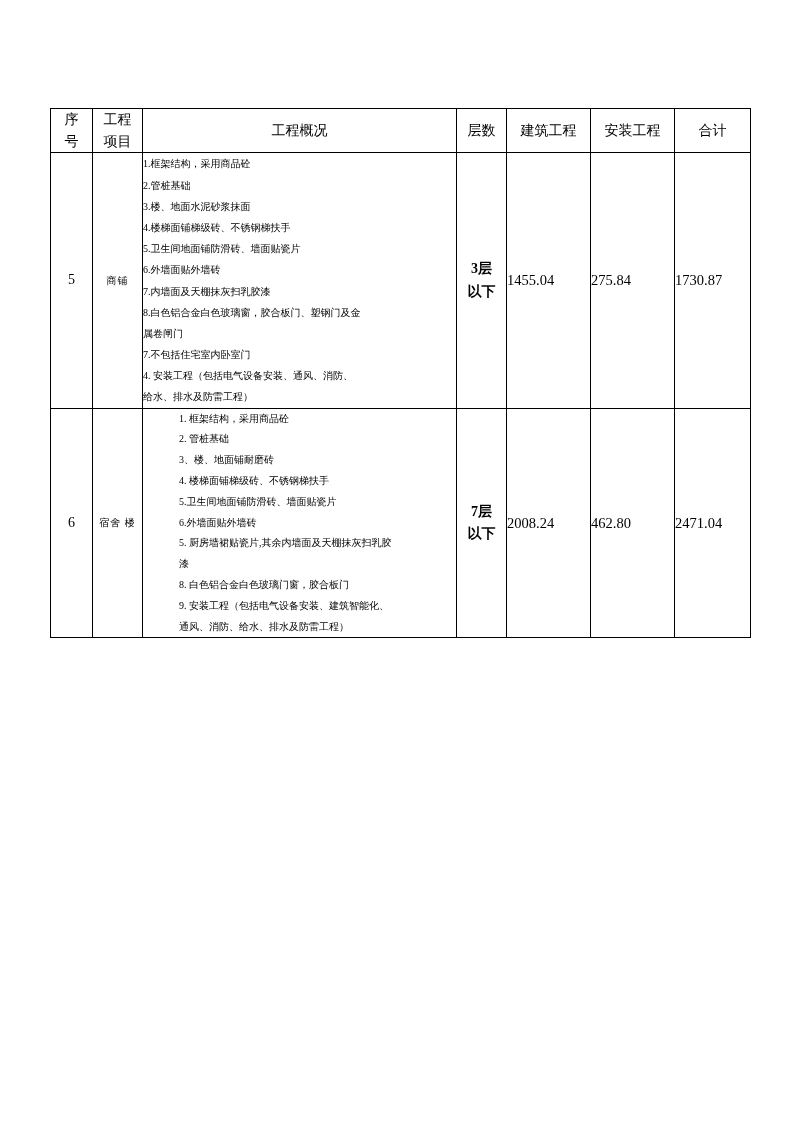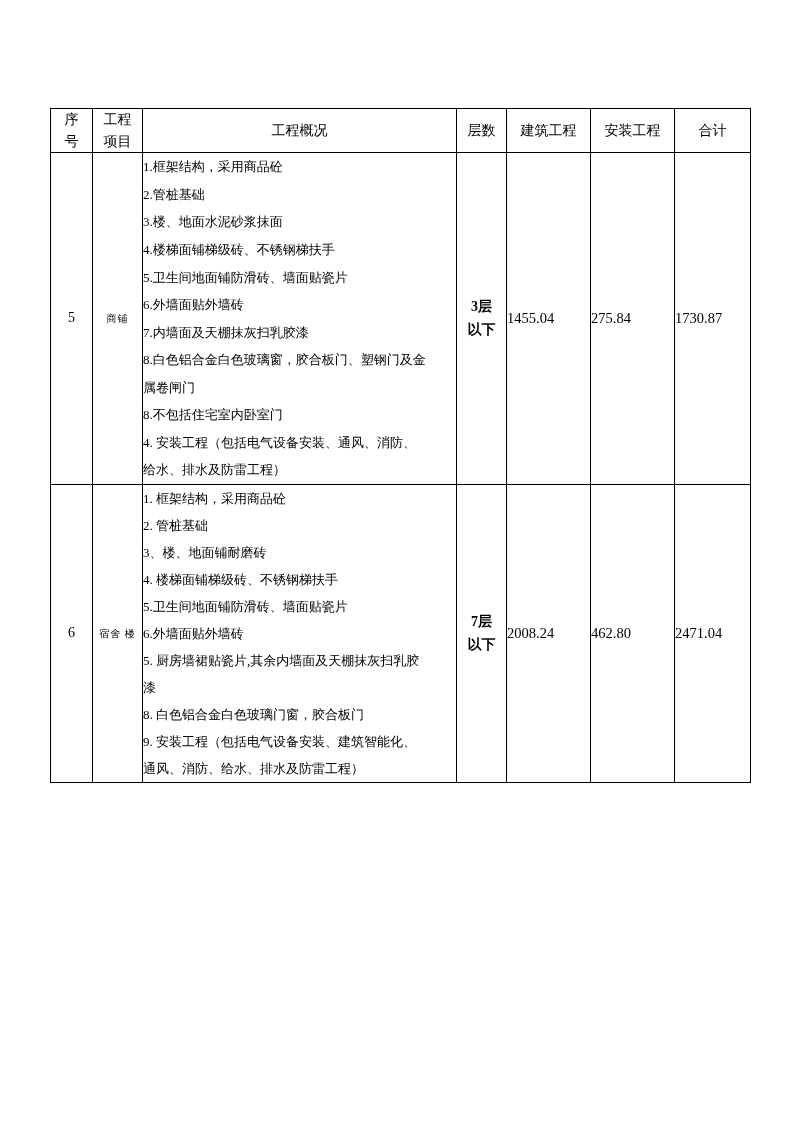--- a/index.html
+++ b/index.html
@@ -57,29 +57,29 @@
   }
   .cell-center .stack-line { display: block; font-weight: bold; }
 
   .cell-num {
     font-size: 14.5px;
     font-family: "Liberation Serif", "DejaVu Serif", serif;
   }
 
   .desc-cell {
     padding: 12px 8px 12px 10px;
-    font-size: 13px;
+    font-size: 10px;
     line-height: 2.05;
   }
   .desc-cell .line {
     display: block;
     text-indent: 0;
   }
   .row-5 .desc-cell { line-height: 2.12; }
-  .row-6 .desc-cell { line-height: 2.08; }
+  .row-6 .desc-cell { line-height: 2.08; padding-left: 36px; }
 
   .proj-cell {
     text-align: center;
     font-size: 10px;
     line-height: 1.6;
     letter-spacing: 1px;
   }
 </style>
 </head>
 <body>
@@ -131,21 +131,21 @@
         <td class="desc-cell">
           <span class="line">1.框架结构，采用商品砼</span>
           <span class="line">2.管桩基础</span>
           <span class="line">3.楼、地面水泥砂浆抹面</span>
           <span class="line">4.楼梯面铺梯级砖、不锈钢梯扶手</span>
           <span class="line">5.卫生间地面铺防滑砖、墙面贴瓷片</span>
           <span class="line">6.外墙面贴外墙砖</span>
           <span class="line">7.内墙面及天棚抹灰扫乳胶漆</span>
           <span class="line">8.白色铝合金白色玻璃窗，胶合板门、塑钢门及金</span>
           <span class="line">属卷闸门</span>
-          <span class="line">8.不包括住宅室内卧室门</span>
+          <span class="line">7.不包括住宅室内卧室门</span>
           <span class="line">4. 安装工程（包括电气设备安装、通风、消防、</span>
           <span class="line">给水、排水及防雷工程）</span>
         </td>
         <td class="cell-center">
           <span class="stack-line">3层</span>
           <span class="stack-line">以下</span>
         </td>
         <td class="cell-num">1455.04</td>
         <td class="cell-num">275.84</td>
         <td class="cell-num">1730.87</td>

